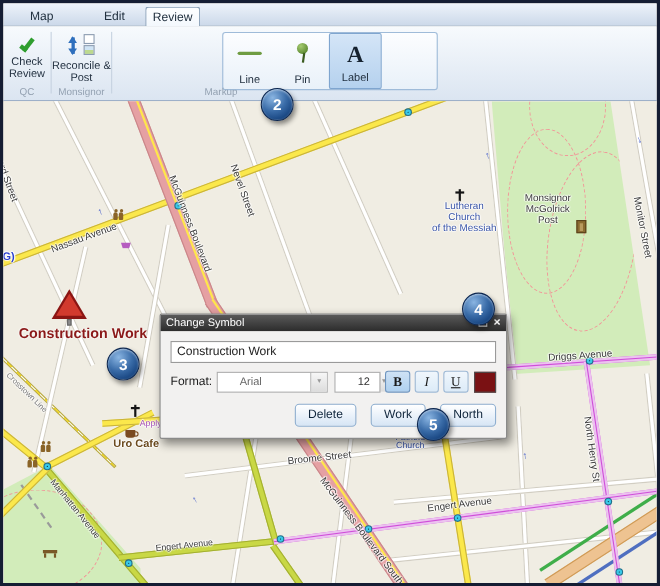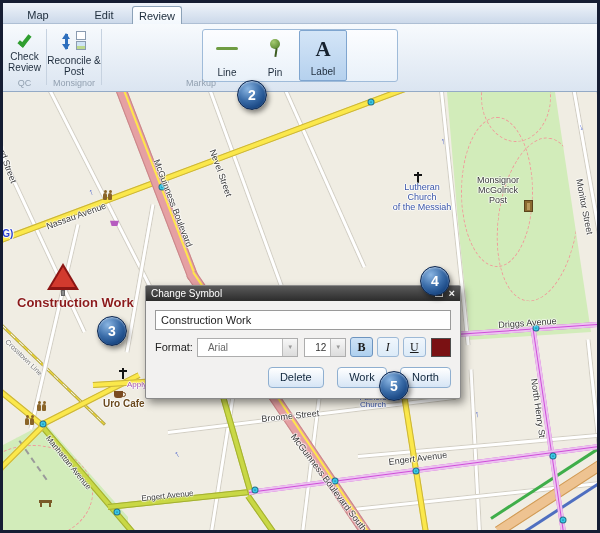--- a/index.html
+++ b/index.html
@@ -75,21 +75,21 @@
   .dialog{position:absolute;left:142px;top:246px;width:316px;background:#f2f1f0;border:1px solid #8a8a8a;border-radius:2px;box-shadow:3px 4px 9px rgba(0,0,0,.45);margin-top:36px;}
   .dtitle{height:15px;background:linear-gradient(#5a5a5a,#2c2c2c);color:#fff;font-size:10px;display:flex;align-items:center;padding:0 5px;}
   .dtitle .t{flex:1;}
   .maxico{width:8px;height:7px;border:1px solid #fff;border-top-width:2px;margin-right:6px;}
   .clsico{color:#fff;font-size:11px;font-weight:bold;line-height:11px;}
   .dbody{padding:9px 9px 10px;}
   .dinput{width:100%;height:20px;border:1px solid #9a9a9a;font-size:11px;padding:0 5px;color:#222;background:#fff;}
   .frow{margin-top:7px;display:flex;align-items:center;}
   .flabel{font-size:11px;color:#222;margin-right:4px;}
   .combo{height:19px;border:1px solid #adadad;background:#fff;display:flex;align-items:center;}
-  .combo .val{flex:1;font-size:10px;color:#666;padding:0 10px;overflow:hidden;}
+  .combo .val{flex:1;font-size:10px;color:#666;padding:0 20px;overflow:hidden;}
   .combo .arr{width:15px;align-self:stretch;background:linear-gradient(#f7f7f7,#dcdcdc);border-left:1px solid #bbb;color:#999;font-size:6px;text-align:center;line-height:17px;}
   .stybtn{width:23px;height:20px;margin-left:4px;border-radius:3px;border:1px solid #9db9d6;background:linear-gradient(#f0f6fc,#dcebf8);font-family:"Liberation Serif",serif;font-size:12px;color:#1a1a1a;text-align:center;line-height:18px;}
   .stybtn.on{background:linear-gradient(#cfe2f5,#aed0ef);border-color:#6d94bf;font-weight:bold;}
   .swatch{width:21px;height:19px;margin-left:5px;background:#7a1113;border:1px solid #4d4d4d;}
   .brow{margin-top:10px;text-align:right;}
   .dbtn{display:inline-block;height:21px;line-height:19px;padding:0 11px;margin-left:9px;font-size:11px;color:#10263c;background:linear-gradient(#ffffff,#d6e5f5);border:1px solid #8fafd0;border-radius:4px;}
   
   .badge{position:absolute;width:30px;height:30px;border-radius:50%;color:#fff;font-size:14px;font-weight:bold;text-align:center;line-height:29px;
          background:radial-gradient(circle at 35% 28%,#8ab5e2 0%,#3a6ca8 45%,#1c4a86 72%,#123764 100%);
          border:1px solid #0d2750;box-shadow:2px 3px 5px rgba(0,0,0,.45), inset 0 1px 2px rgba(255,255,255,.55);}

